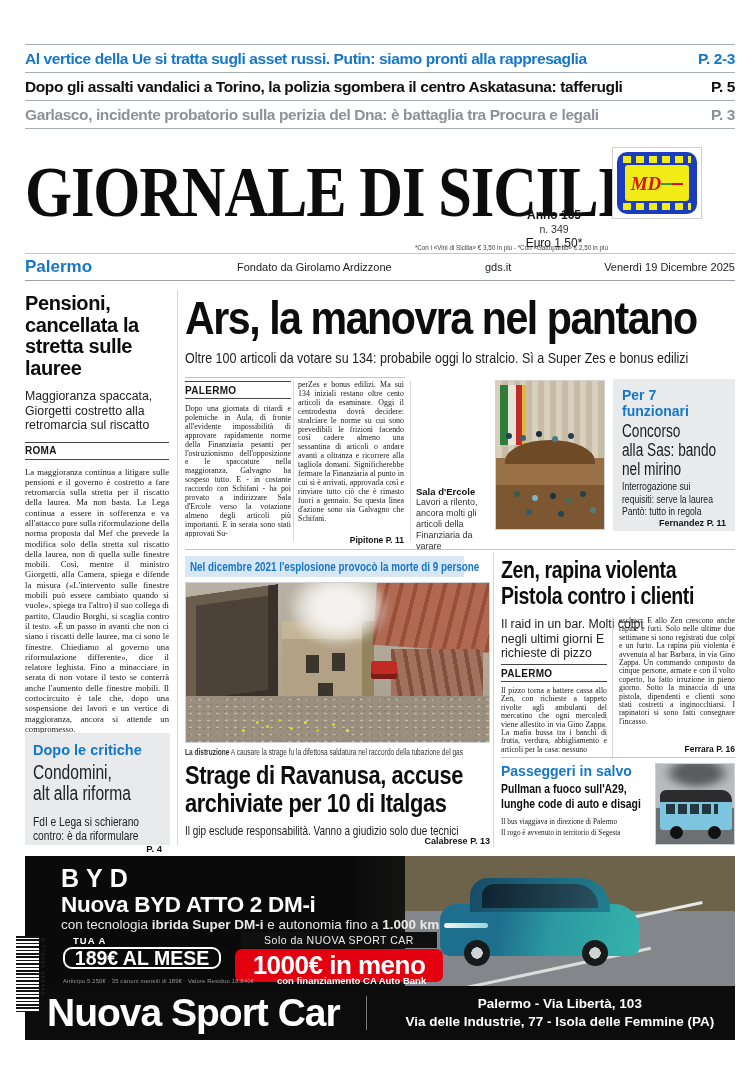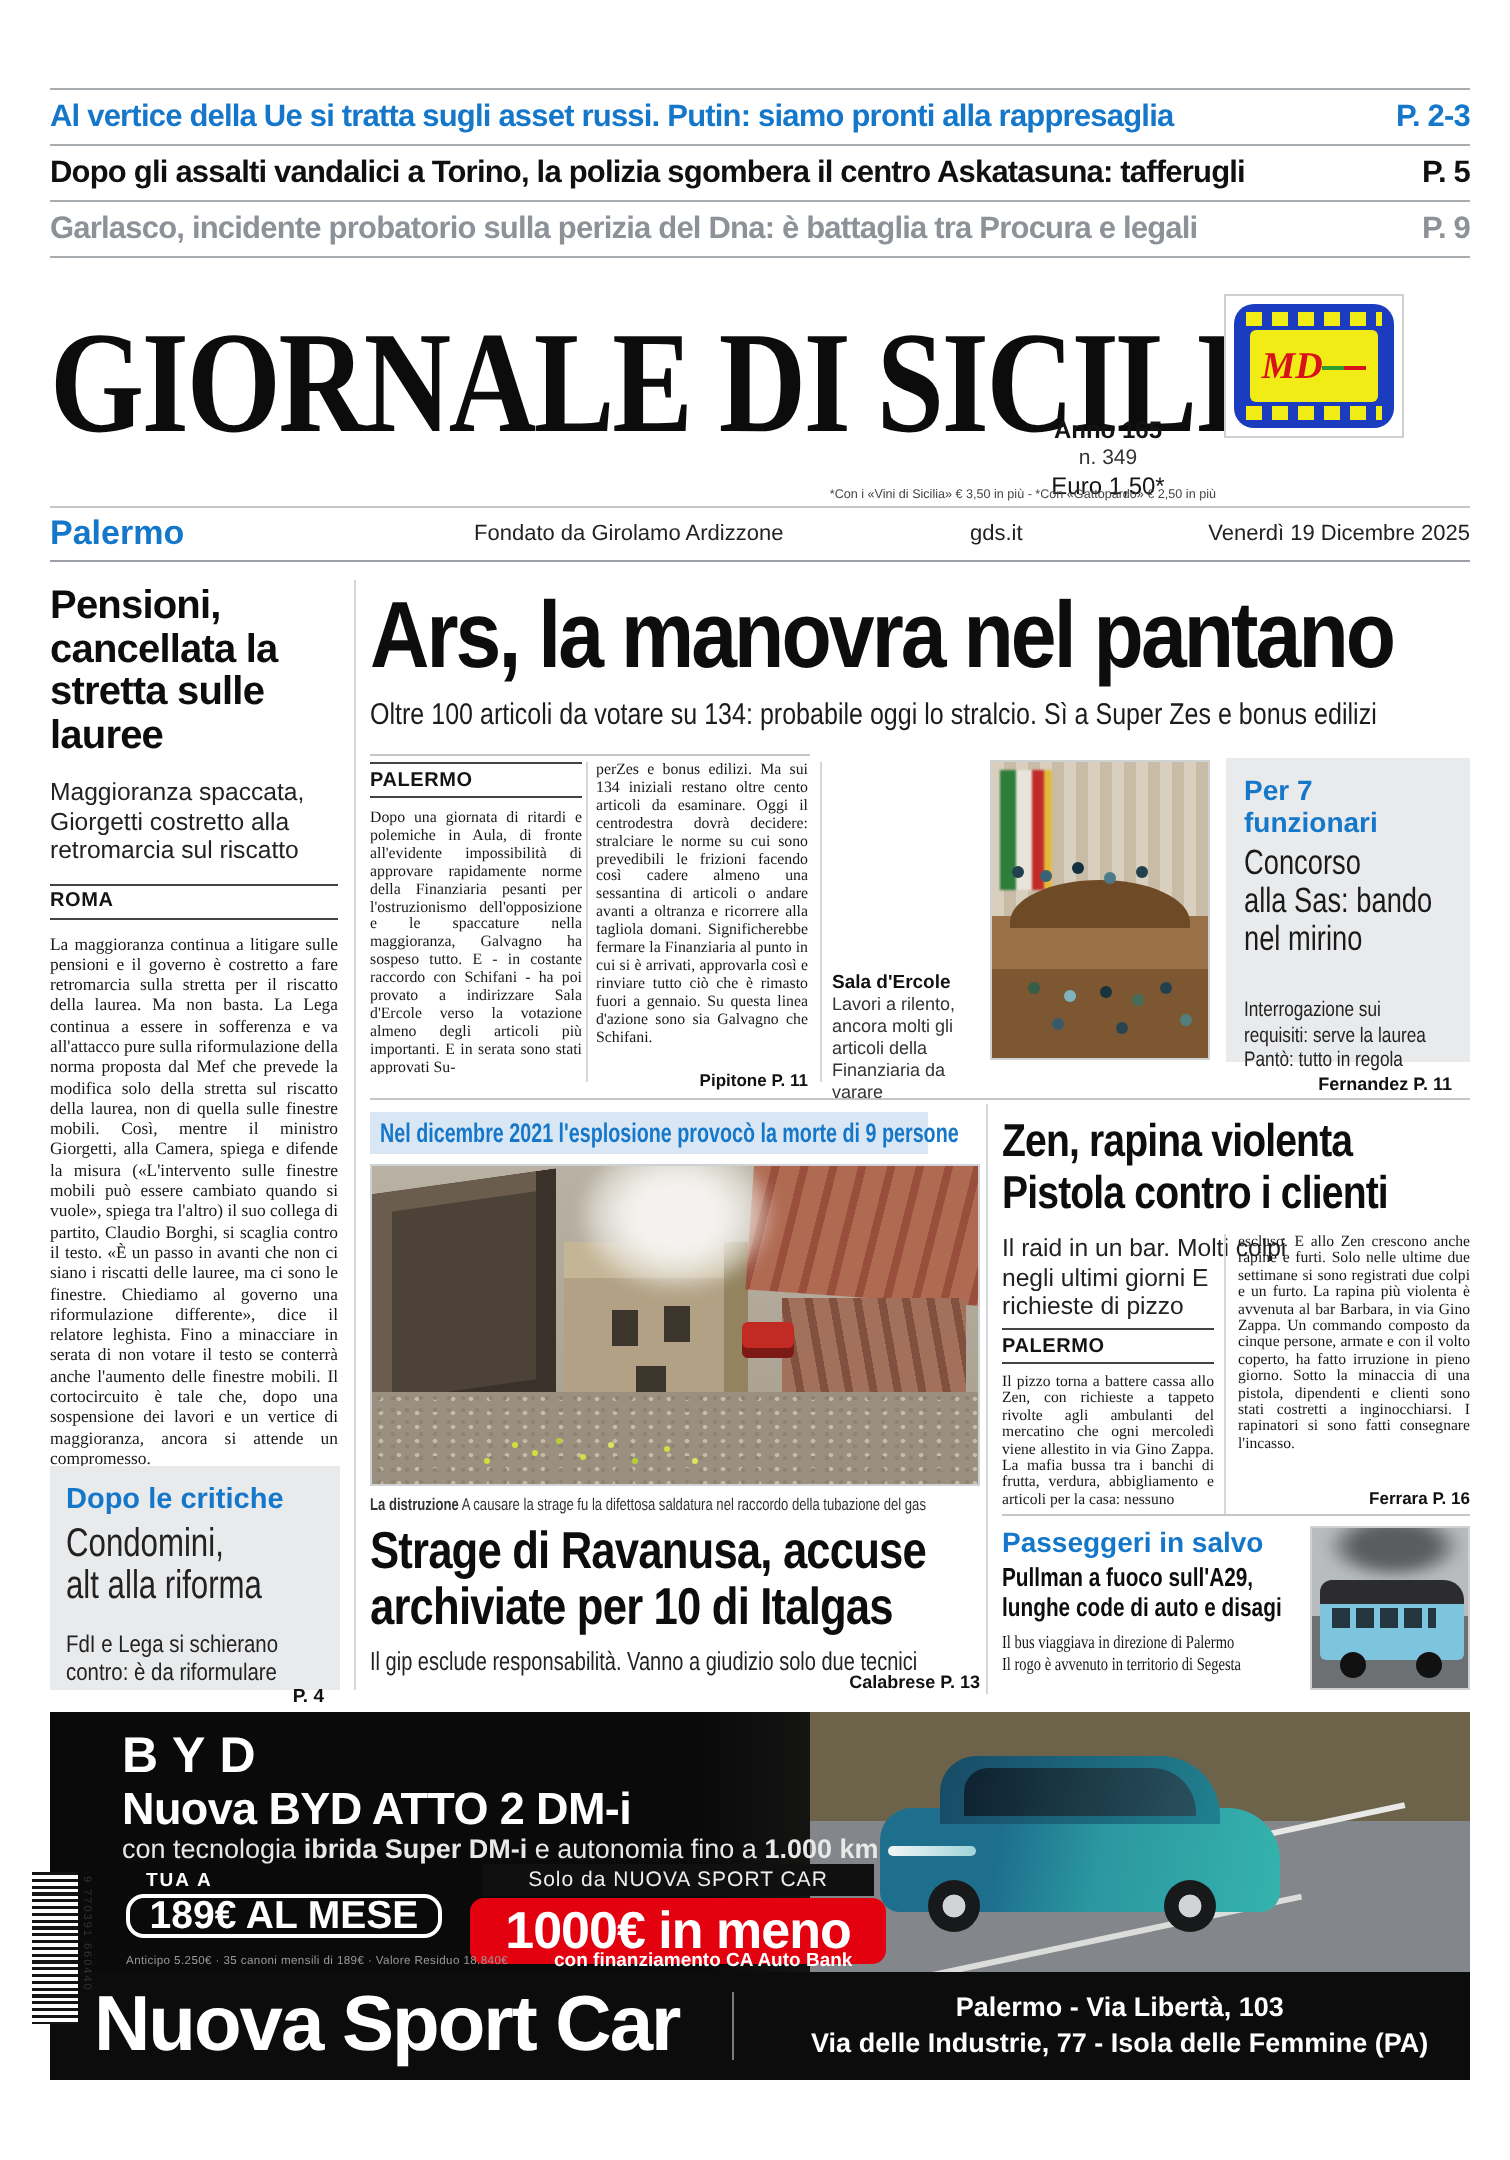--- a/index.html
+++ b/index.html
@@ -147,21 +147,21 @@
     <div class="strip-row strip-1">
       <span>Al vertice della Ue si tratta sugli asset russi. Putin: siamo pronti alla rappresaglia</span>
       <span>P. 2-3</span>
     </div>
     <div class="strip-row strip-2">
       <span>Dopo gli assalti vandalici a Torino, la polizia sgombera il centro Askatasuna: tafferugli</span>
       <span>P. 5</span>
     </div>
     <div class="strip-row strip-3">
       <span>Garlasco, incidente probatorio sulla perizia del Dna: è battaglia tra Procura e legali</span>
-      <span>P. 9</span>
+      <span>P. 3</span>
     </div>
   </div>
 
   <div class="abs" style="left:25px; top:150px;">
     <div id="masthead-title">GIORNALE DI SICILIA</div>
   </div>
 
   <div class="abs issue-info" style="left:500px; top:208px; width:108px;">
     <div class="bold" style="font-size:12px;">Anno 165</div>
     <div style="font-size:10.5px; color:#333;">n. 349</div>
@@ -239,21 +239,21 @@
     <div class="parl-people" style="left:10px; top:52px;"></div>
   </div>
 
   <div class="abs graybox" style="left:613px; top:379px; width:122px; height:152px; padding:8px 9px;">
     <div class="bold blue" style="font-size:14px;">Per 7 funzionari</div>
     <div style="margin-top:3px;">
       <span class="cx" style="font-size:17.5px; line-height:19px; color:#1a1a1a; width:135px; transform:scaleX(0.78);">Concorso</span>
       <span class="cx" style="font-size:17.5px; line-height:19px; color:#1a1a1a; width:135px; transform:scaleX(0.78);">alla Sas: bando</span>
       <span class="cx" style="font-size:17.5px; line-height:19px; color:#1a1a1a; width:135px; transform:scaleX(0.78);">nel mirino</span>
     </div>
-    <div style="margin-top:20px;">
+    <div style="margin-top:1px;">
       <span class="cx" style="font-size:10.5px; line-height:12.5px; color:#222; width:130px; transform:scaleX(0.82);">Interrogazione sui</span>
       <span class="cx" style="font-size:10.5px; line-height:12.5px; color:#222; width:130px; transform:scaleX(0.82);">requisiti: serve la laurea</span>
       <span class="cx" style="font-size:10.5px; line-height:12.5px; color:#222; width:130px; transform:scaleX(0.82);">Pantò: tutto in regola</span>
     </div>
     <div class="byline" style="font-size:9px;">
       <span>Fernandez</span>&nbsp;<span>P. 11</span>
     </div>
   </div>
 
   <div class="hr" style="left:185px; top:549px; width:550px;"></div>

